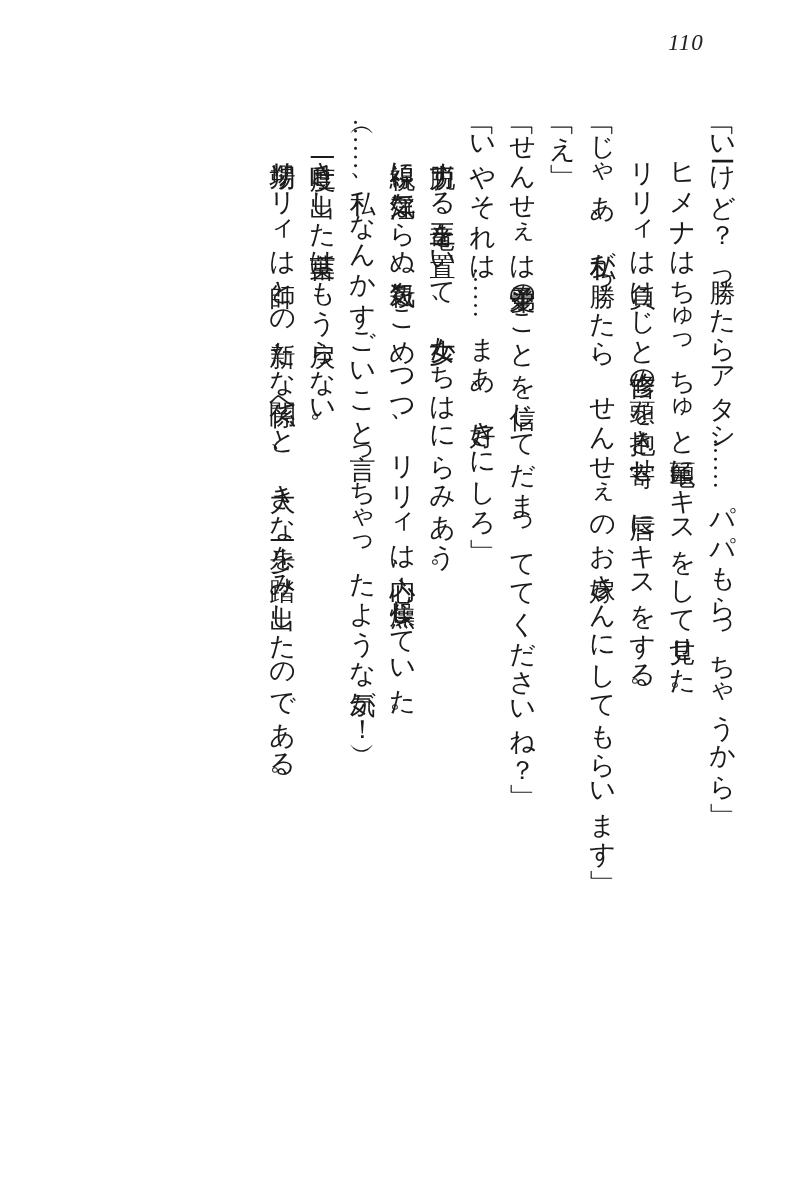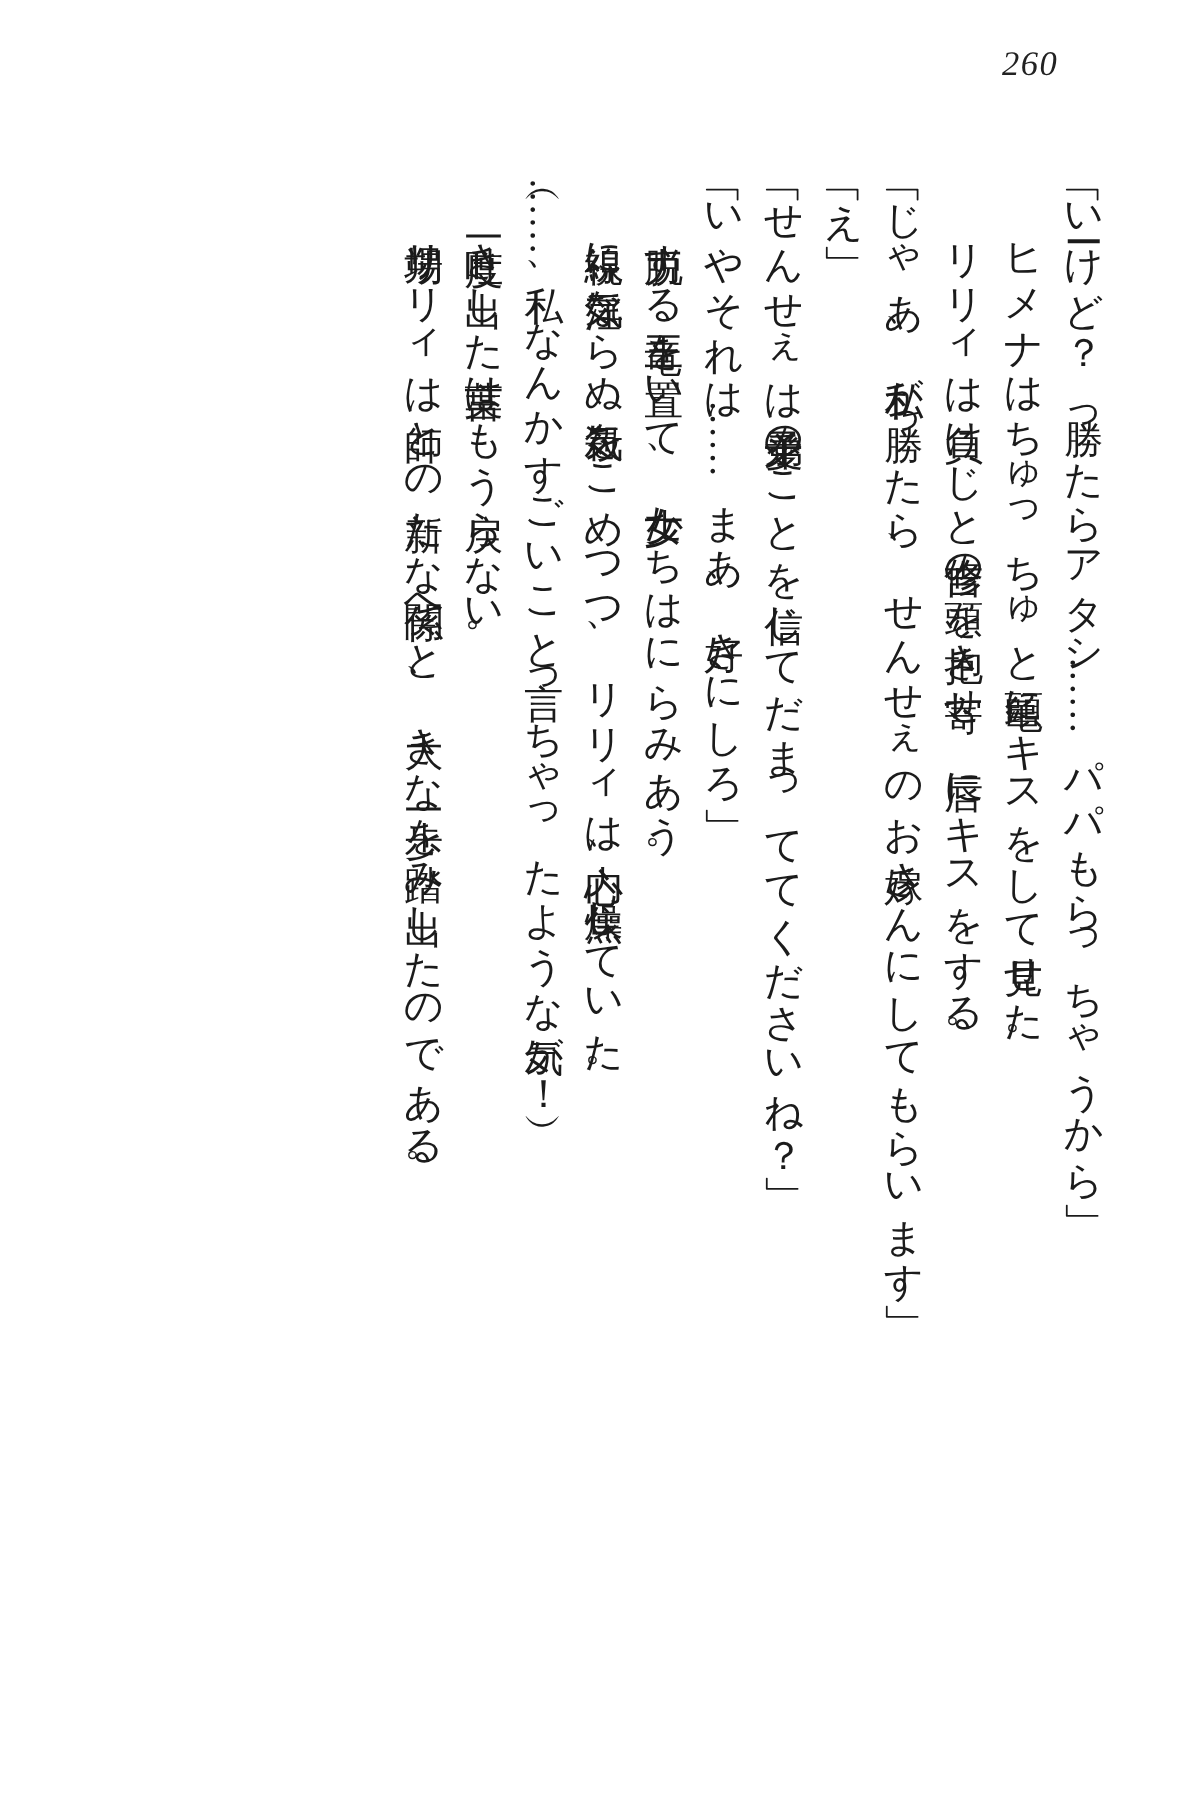--- a/index.html
+++ b/index.html
@@ -42,21 +42,21 @@
     letter-spacing: 0;
   }
   .text-body p.indent {
     text-indent: 26px;
   }
 </style>
 </head>
 <body>
 
 <div class="page">
-  <div class="page-number">260</div>
+  <div class="page-number">110</div>
   <div class="text-body" id="text-body">
       <p class="">「いーけど？　勝ったらアタシ……パパもらっちゃうから」</p>
       <p class="indent">ヒメナはちゅっちゅと亀頭にキスをして見せた。</p>
       <p class="indent">リリィは負けじと修吉の頭を抱き寄せ、唇にキスをする。</p>
       <p class="">「じゃあ、私が勝ったら、せんせぇのお嫁さんにしてもらいます」</p>
       <p class="">「え」</p>
       <p class="">「せんせぇは愛弟子のことを信じてだまっててくださいね？」</p>
       <p class="">「いやそれは……まあ、好きにしろ」</p>
       <p class="indent">脱力する竜王を置いて、少女たちはにらみあう。</p>
       <p class="indent">視線に淫気ならぬ殺気をこめつつ、リリィは内心、焦燥していた。</p>

